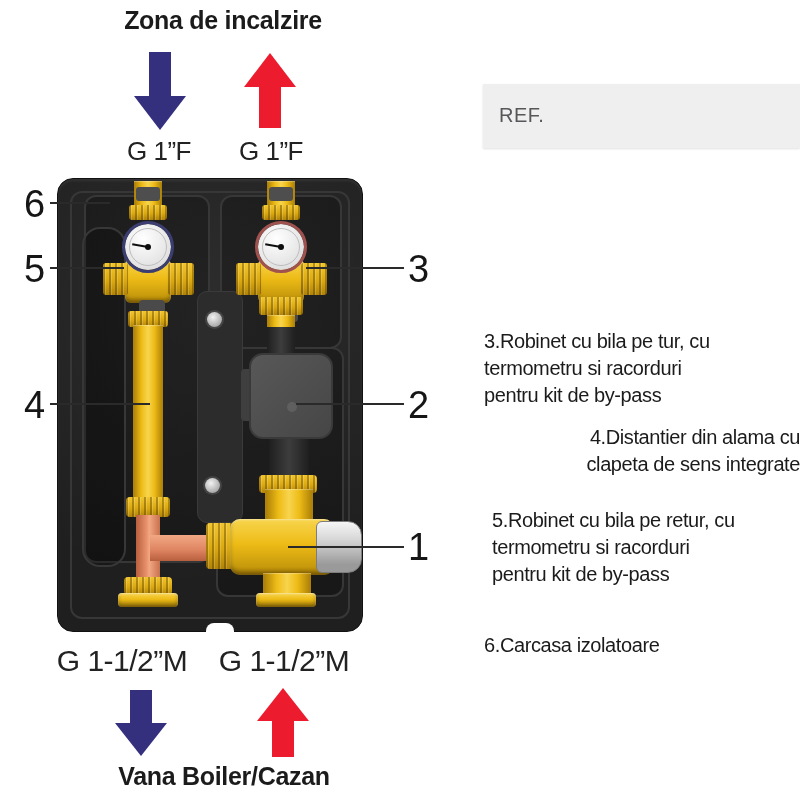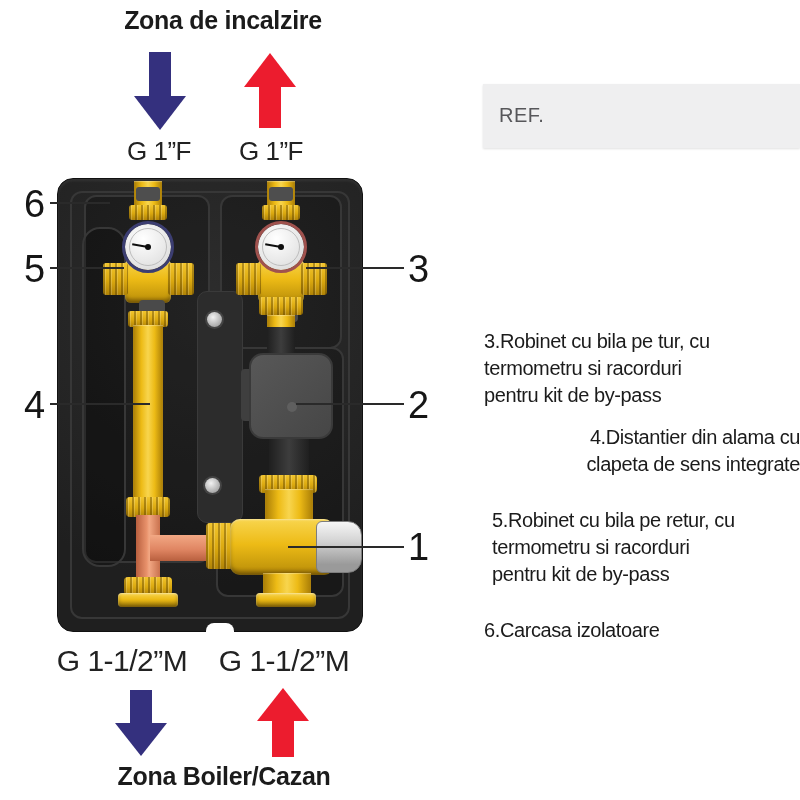--- a/index.html
+++ b/index.html
@@ -190,29 +190,29 @@
 
   <div>
     <div class="shaft" style="left:130px;top:690px;width:22px;height:34px;background:var(--return-blue);"></div>
     <div class="tri" style="left:115px;top:723px;border-left:26px solid transparent;border-right:26px solid transparent;border-top:33px solid var(--return-blue);"></div>
   </div>
   <div>
     <div class="tri" style="left:257px;top:688px;border-left:26px solid transparent;border-right:26px solid transparent;border-bottom:33px solid var(--flow-red);"></div>
     <div class="shaft" style="left:272px;top:720px;width:22px;height:37px;background:var(--flow-red);"></div>
   </div>
 
-  <div class="abs zone-title" style="left:74px;top:762px;width:300px;">Zona Boiler/Cazan</div>
+  <div class="abs zone-title" style="left:74px;top:762px;width:300px;">Vana Boiler/Cazan</div>
 
   <div class="abs ref-box">
     <div class="ref-label">REF.</div>
   </div>
 
   <div class="part-item" style="top:316px;margin-top:12px;">3.Robinet cu bila pe tur, cu
 termometru si racorduri
 pentru kit de by-pass</div>
   <div class="part-item" style="top:424px;text-align:right;">4.Distantier din alama cu
 clapeta de sens integrate</div>
   <div class="part-item" style="top:507px;margin-left:8px;">5.Robinet cu bila pe retur, cu
 termometru si racorduri
 pentru kit de by-pass</div>
-  <div class="part-item" style="top:617px;">6.Carcasa izolatoare</div>
+  <div class="part-item" style="top:632px;">6.Carcasa izolatoare</div>
 
 </div>
 
 </body></html>

